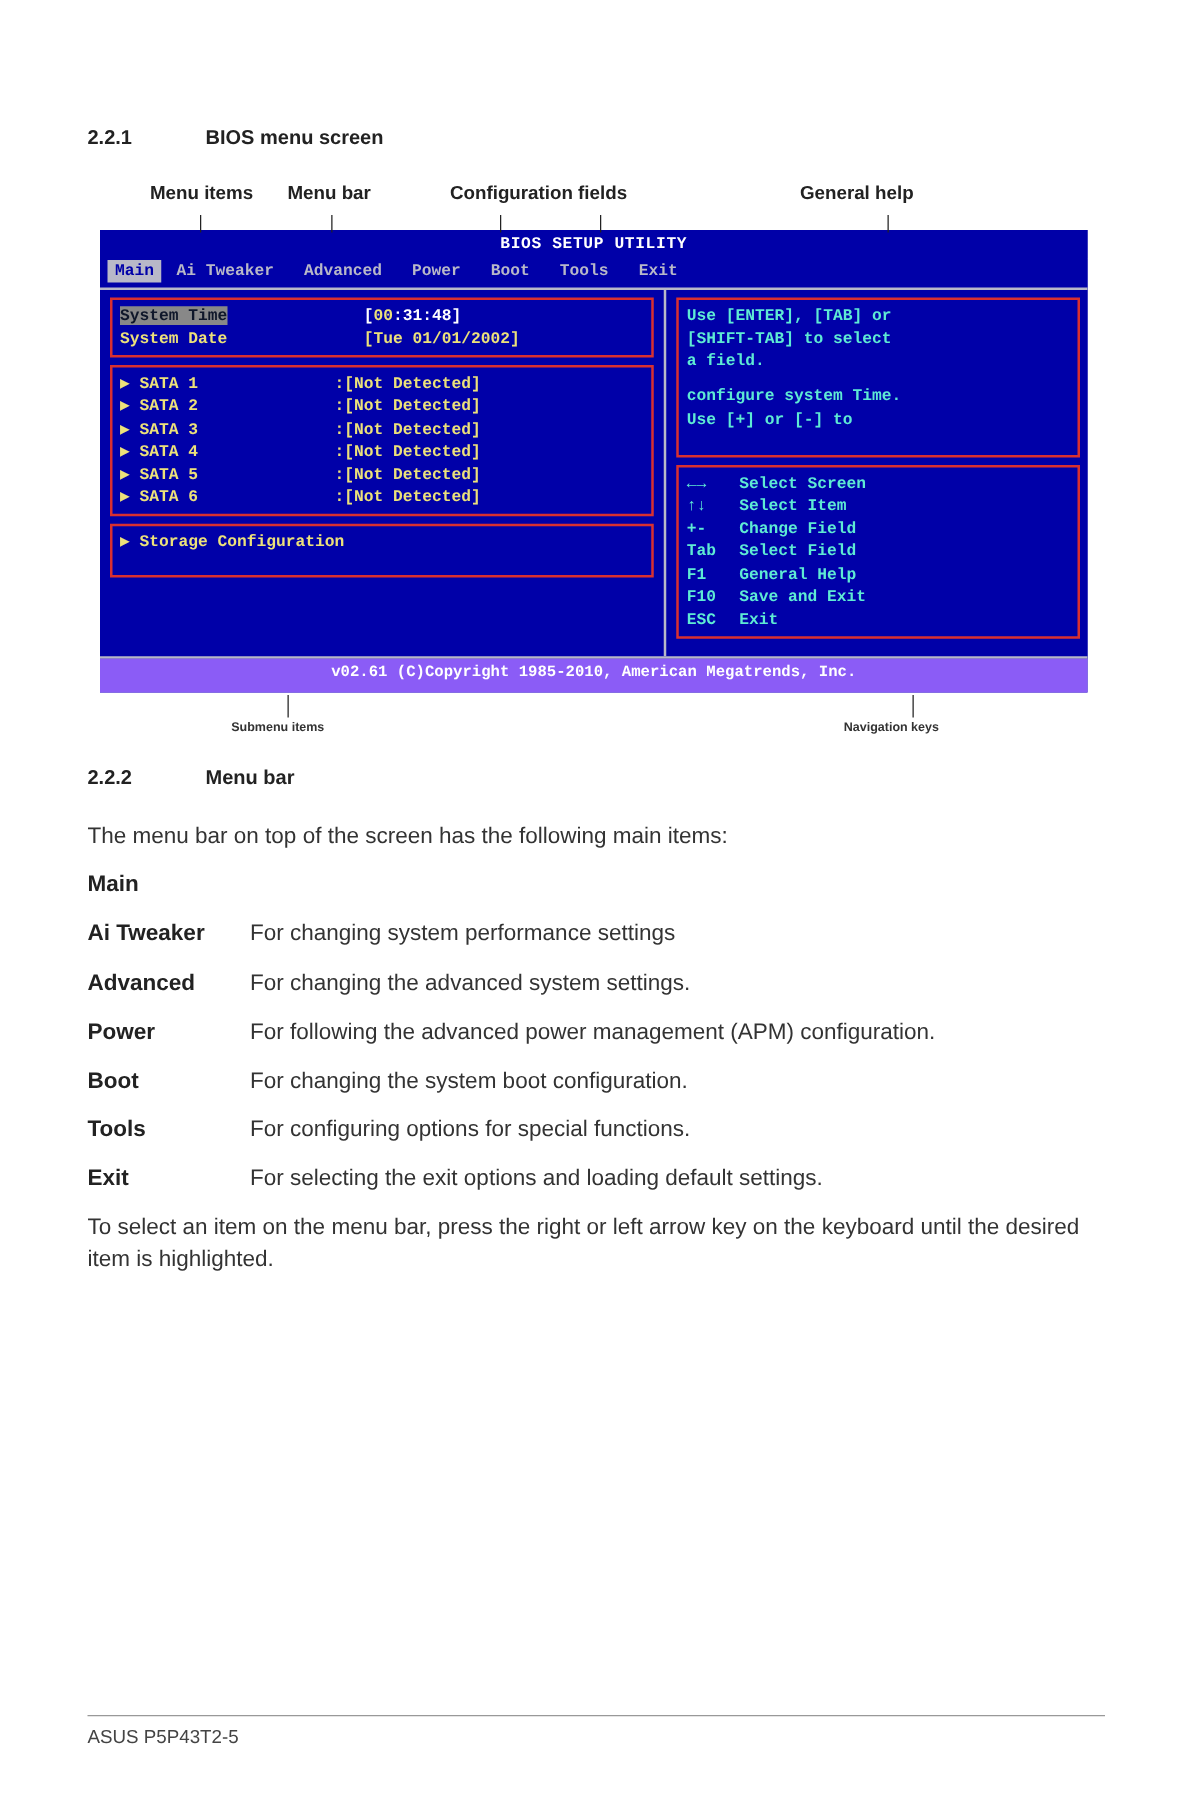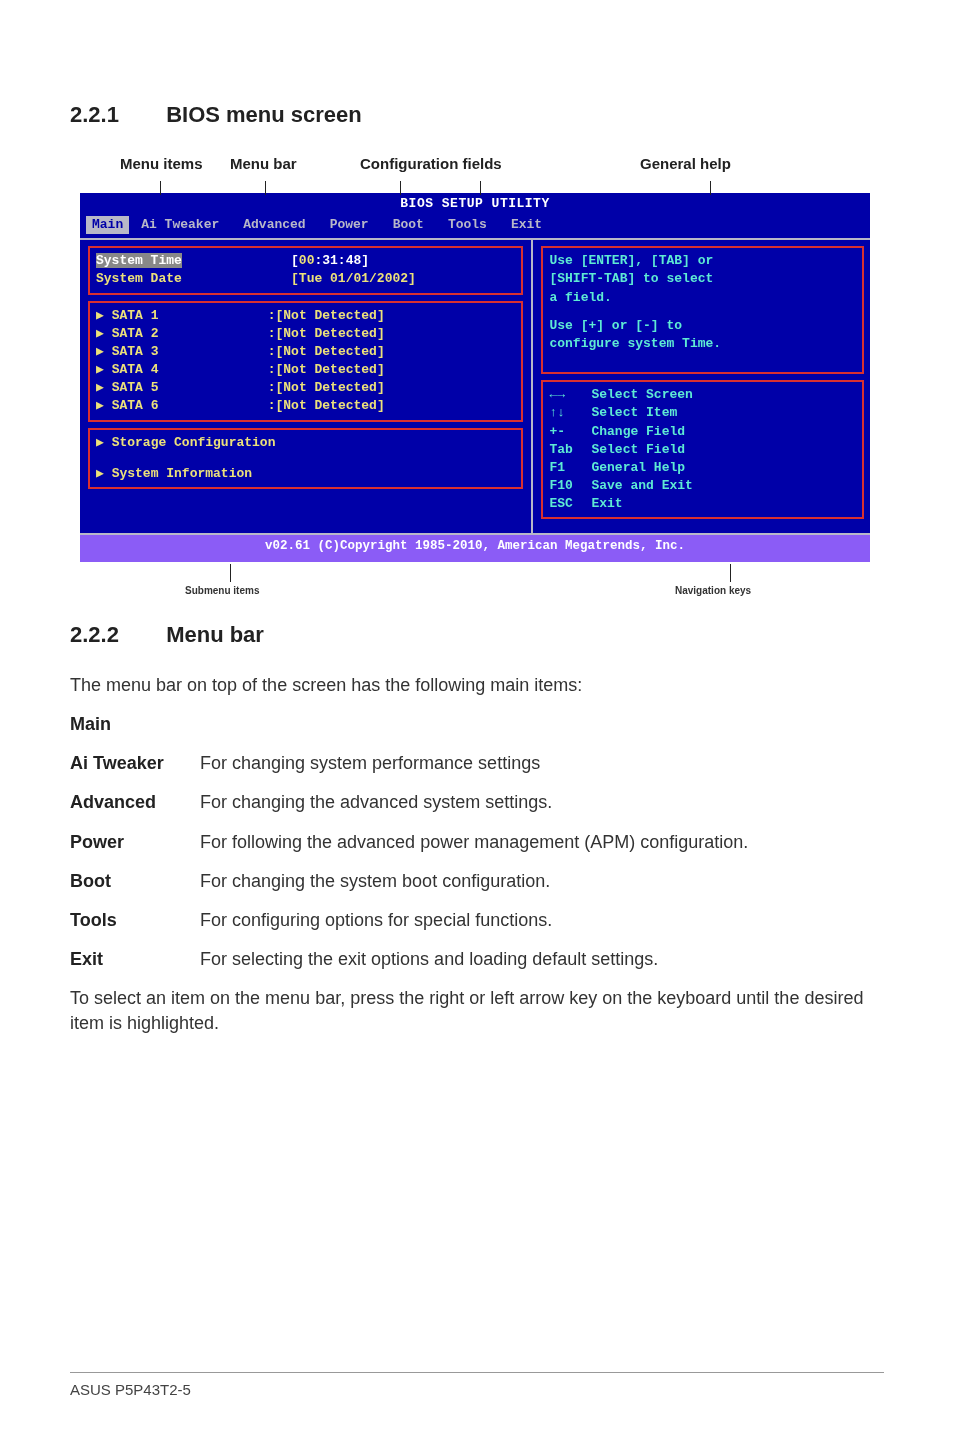--- a/index.html
+++ b/index.html
@@ -8,21 +8,21 @@
     height: 1438px;
     background: #fff;
     font-family: Arial, Helvetica, sans-serif;
     color: #333;
     position: relative;
     padding: 100px 70px 40px 70px;
     font-size: 18px;
     line-height: 1.4;
   }
   h2.section-title {
-    font-size: 22px;
+    font-size: 16px;
     font-weight: bold;
     color: #222;
     margin-bottom: 22px;
   }
   h2.section-title .num { display: inline-block; width: 90px; }
 
   
   .annot-row {
     position: relative;
     height: 40px;
@@ -89,21 +89,21 @@
     padding: 6px 6px 8px 8px;
     color: #5eead4;
   }
   .bios-subbox {
     border: 2px solid #d93030;
     padding: 4px 6px;
     margin-bottom: 6px;
   }
   .bios-row { white-space: pre; }
   .yellow { color: #ece17a; }
-  .hl { color: #ffffff; background: #888; }
+  .hl { color: #0f172a; background: #888; }
   .tri { color: #ece17a; }
   .bios-footer {
     background: #8b5cf6;
     text-align: center;
     padding: 3px 0 6px 0;
     font-size: 12.5px;
   }
   .callout-below {
     position: relative;
     height: 50px;
@@ -187,31 +187,30 @@
         <div class="bios-row yellow"><span class="tri">▶</span> <span>SATA 1</span>              <span>:[Not Detected]</span></div>
         <div class="bios-row yellow"><span class="tri">▶</span> <span>SATA 2</span>              <span>:[Not Detected]</span></div>
         <div class="bios-row yellow"><span class="tri">▶</span> <span>SATA 3</span>              <span>:[Not Detected]</span></div>
         <div class="bios-row yellow"><span class="tri">▶</span> <span>SATA 4</span>              <span>:[Not Detected]</span></div>
         <div class="bios-row yellow"><span class="tri">▶</span> <span>SATA 5</span>              <span>:[Not Detected]</span></div>
         <div class="bios-row yellow"><span class="tri">▶</span> <span>SATA 6</span>              <span>:[Not Detected]</span></div>
       </div>
       <div class="bios-subbox">
         <div class="bios-row yellow"><span class="tri">▶</span> <span>Storage Configuration</span></div>
         <div class="bios-row" style="height:13px"></div>
-        <div class="bios-row yellow"><span class="tri">▶</span> <span>System Information</span></div>
       </div>
     </div>
     <div class="bios-right">
       <div class="bios-subbox" style="border-color:#d93030; min-height:128px">
         <div class="bios-row">Use [ENTER], [TAB] or</div>
         <div class="bios-row">[SHIFT-TAB] to select</div>
         <div class="bios-row">a field.</div>
         <div style="height:10px"></div>
+        <div class="bios-row">configure system Time.</div>
         <div class="bios-row">Use [+] or [-] to</div>
-        <div class="bios-row">configure system Time.</div>
       </div>
       <div class="bios-subbox">
         <div class="bios-row nav-line"><span class="k">←→</span><span>Select Screen</span></div>
         <div class="bios-row nav-line"><span class="k">↑↓</span><span>Select Item</span></div>
         <div class="bios-row nav-line"><span class="k">+-</span><span>Change Field</span></div>
         <div class="bios-row nav-line"><span class="k">Tab</span><span>Select Field</span></div>
         <div class="bios-row nav-line"><span class="k">F1</span><span>General Help</span></div>
         <div class="bios-row nav-line"><span class="k">F10</span><span>Save and Exit</span></div>
         <div class="bios-row nav-line"><span class="k">ESC</span><span>Exit</span></div>
       </div>

